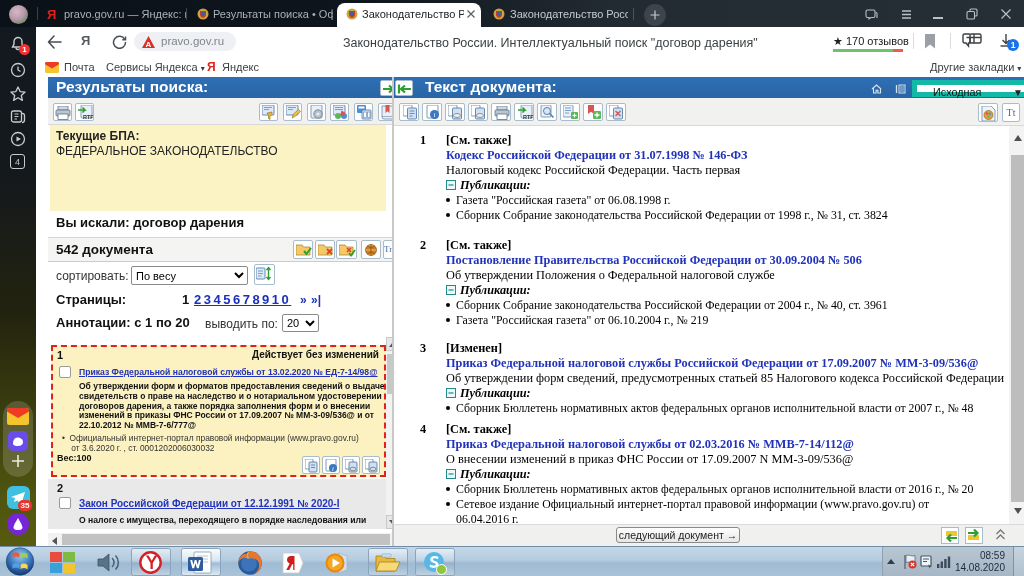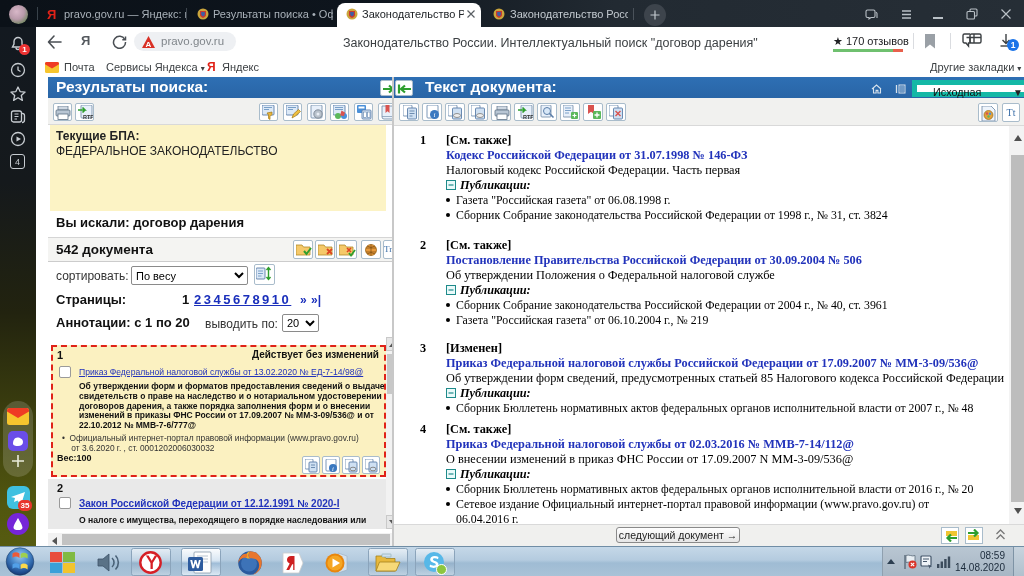--- a/index.html
+++ b/index.html
@@ -289,21 +289,21 @@
       <span class="abs" style="left:263px;top:216px;font-size:12px;font-weight:bold;color:#1a2fbb">»|</span>
 
       <span class="abs" style="left:8px;top:238px;font-size:13px;font-weight:bold;color:#111">Аннотации: с 1 по 20</span>
       <span class="abs" style="left:157px;top:240px;font-size:12px;color:#333">выводить по:</span>
       <select class="abs" style="left:234px;top:237px;width:37px;height:18px"><option>20</option></select>
 
       <div class="abs" style="left:3px;top:268px;width:335px;height:132px;background:#fbf1c1;border:2px dashed #e02218"></div>
       <span class="abs" style="left:9px;top:272px;font-size:11px;font-weight:bold;color:#111">1</span>
       <span class="abs" style="left:0;top:272px;width:331px;text-align:right;font-size:10px;font-weight:bold;color:#111">Действует без изменений</span>
       <div class="abs" style="left:11px;top:289px;width:12px;height:12px;background:#fff;border:1px solid #9a9a9a;border-radius:2px"></div>
-      <span class="abs" style="left:31px;top:290px;font-size:8.6px;font-weight:normal;color:#2233bb;text-decoration:underline;white-space:nowrap">Приказ Федеральной налоговой службы от 13.02.2020 № ЕД-7-14/98@</span>
+      <span class="abs" style="left:31px;top:290px;font-size:8.6px;font-weight:bold;color:#2233bb;text-decoration:underline;white-space:nowrap">Приказ Федеральной налоговой службы от 13.02.2020 № ЕД-7-14/98@</span>
       <div class="abs" style="left:31px;top:305px;width:308px;font-size:8.5px;font-weight:bold;color:#111;line-height:9.8px">Об утверждении форм и форматов предоставления сведений о выдаче свидетельств о праве на наследство и о нотариальном удостоверении договоров дарения, а также порядка заполнения форм и о внесении изменений в приказы ФНС России от 17.09.2007 № ММ-3-09/536@ и от 22.10.2012 № ММВ-7-6/777@</div>
       <div class="abs" style="left:14px;top:356px;width:320px;font-size:8.4px;color:#333;line-height:10px">•&nbsp; Официальный интернет-портал правовой информации (www.pravo.gov.ru)<br>&nbsp;&nbsp;&nbsp;&nbsp;от 3.6.2020 г. , ст. 0001202006030032</div>
       <span class="abs" style="left:9px;top:376px;font-size:9px;font-weight:bold;color:#111">Вес:100</span>
       <div class="abs icobtn" style="left:254px;top:379px;width:18px;height:18px"><svg width="13" height="14" style="margin:1.5px 0 0 2px" viewBox="0 0 13 14">
             <rect x="0" y="0" width="8" height="10" rx="1" fill="#fff" stroke="#6d8cb0" stroke-width=".9"></rect>
             <rect x="4" y="3" width="8" height="10" rx="1" fill="#cfe0f2" stroke="#5b7ea8" stroke-width=".9"></rect>
             <path d="M6 6h4M6 8.5h4" stroke="#6d8cb0" stroke-width="1"></path>
           </svg></div>
       <div class="abs icobtn" style="left:274px;top:379px;width:18px;height:18px"><svg width="13" height="14" style="margin:1.5px 0 0 2px" viewBox="0 0 13 14">
             <rect x="1" y="0" width="10" height="12" rx="1" fill="#fff" stroke="#6d8cb0" stroke-width=".9"></rect>

